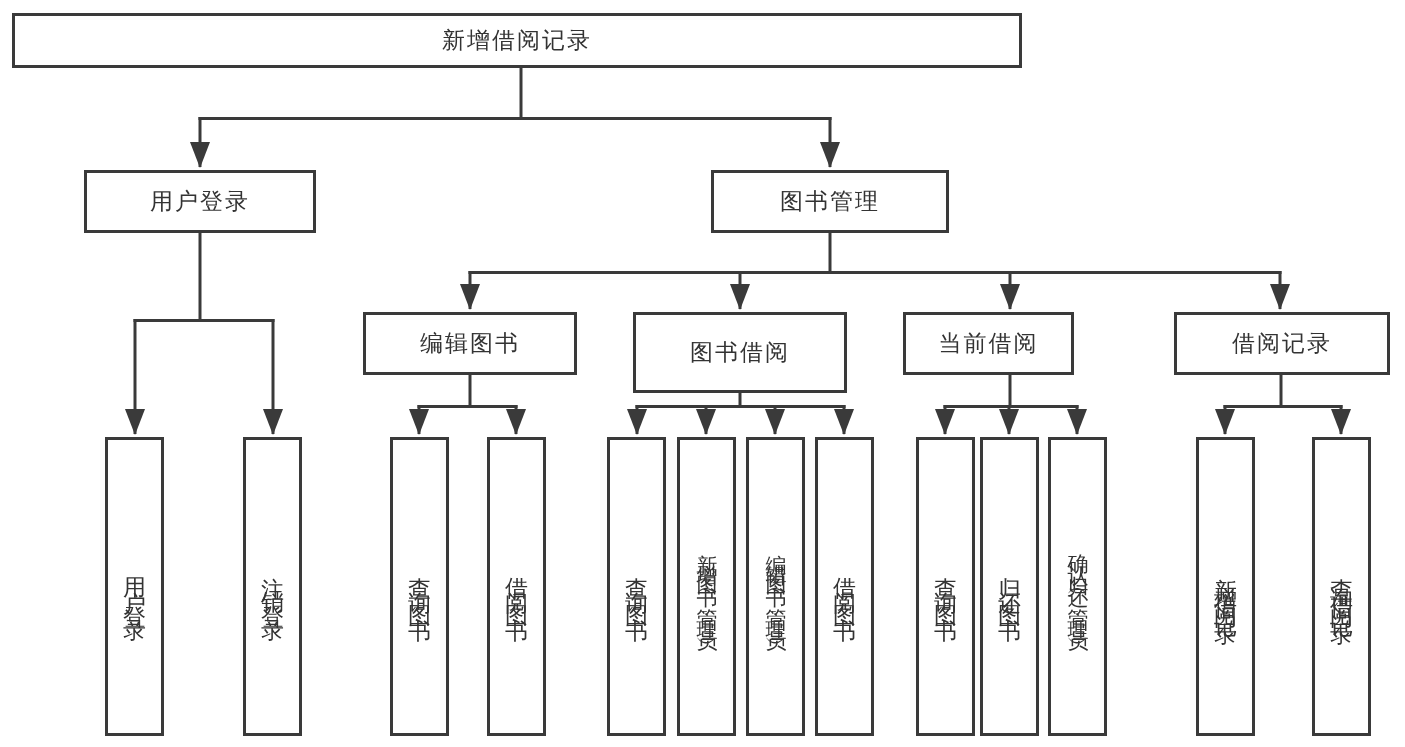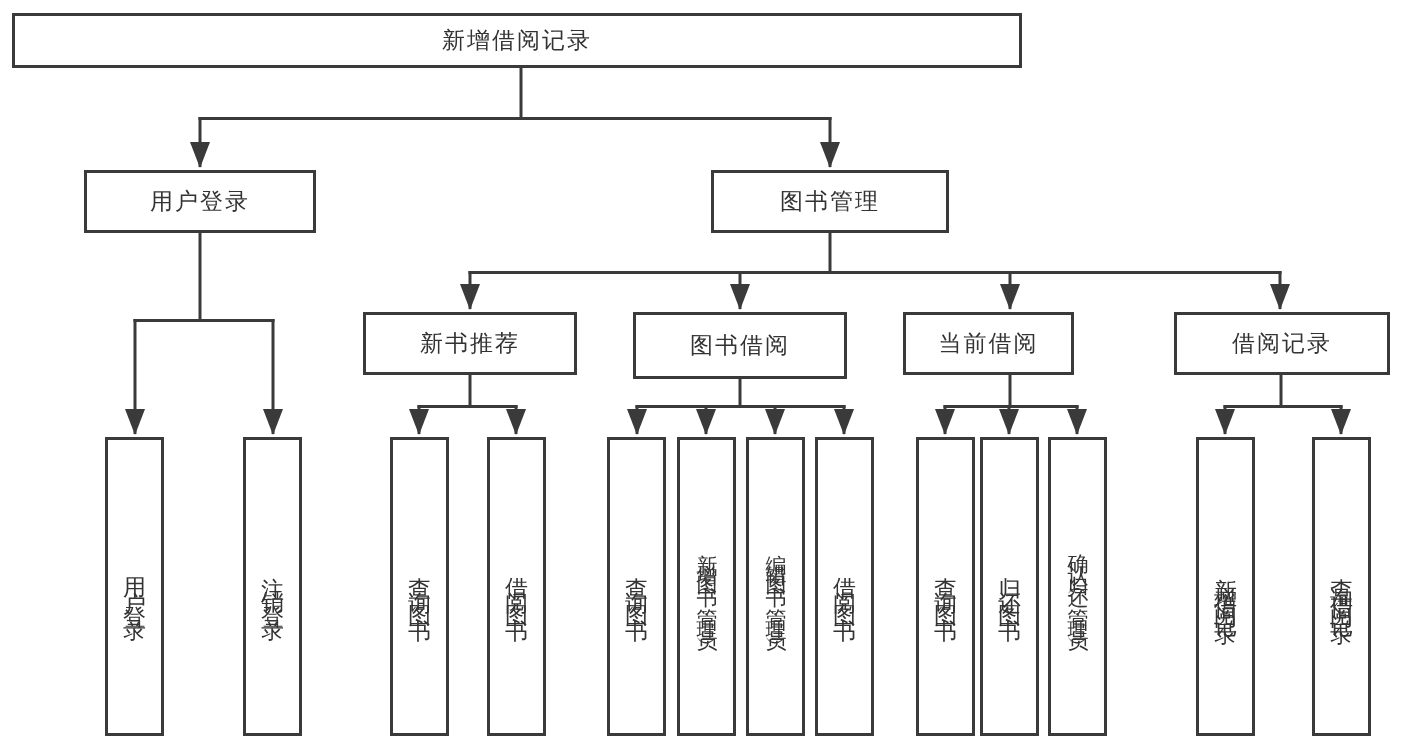--- a/index.html
+++ b/index.html
@@ -40,21 +40,21 @@
   }
   .v4 .lbl { font-size: 23px; letter-spacing: 14px; }
   .v6 .lbl { font-size: 23px; letter-spacing: 9px; }
   .v9 .lbl { font-size: 21px; letter-spacing: 11px; }
 
   
   #n-root            { left: 12px;   top: 13px;  width: 1010px; height: 55px; }
   #n-user-login-group{ left: 84px;   top: 170px; width: 232px;  height: 63px; }
   #n-book-mgmt       { left: 711px;  top: 170px; width: 238px;  height: 63px; }
   #n-new-book-rec    { left: 363px;  top: 312px; width: 214px;  height: 63px; }
-  #n-book-borrow     { left: 633px;  top: 312px; width: 214px;  height: 67px; }
+  #n-book-borrow     { left: 633px;  top: 312px; width: 214px;  height: 81px; }
   #n-current-borrow  { left: 903px;  top: 312px; width: 171px;  height: 63px; }
   #n-borrow-records  { left: 1174px; top: 312px; width: 216px;  height: 63px; }
 
   .leaf { top: 437px; width: 59px; height: 299px; }
   #n-user-login  { left: 105px; }
   #n-logout      { left: 243px; }
   #n-nbr-query   { left: 390px; }
   #n-nbr-borrow  { left: 487px; }
   #n-bb-query    { left: 607px; }
   #n-bb-add      { left: 677px; }
@@ -137,21 +137,21 @@
   </div>
 
   <div class="node h" id="n-user-login-group">
     <span class="lbl">用户登录</span>
   </div>
   <div class="node h" id="n-book-mgmt">
     <span class="lbl">图书管理</span>
   </div>
 
   <div class="node h" id="n-new-book-rec">
-    <span class="lbl">新书推荐</span>
+    <span class="lbl">编辑图书</span>
   </div>
   <div class="node h" id="n-book-borrow">
     <span class="lbl">图书借阅</span>
   </div>
   <div class="node h" id="n-current-borrow">
     <span class="lbl">当前借阅</span>
   </div>
   <div class="node h" id="n-borrow-records">
     <span class="lbl">借阅记录</span>
   </div>

